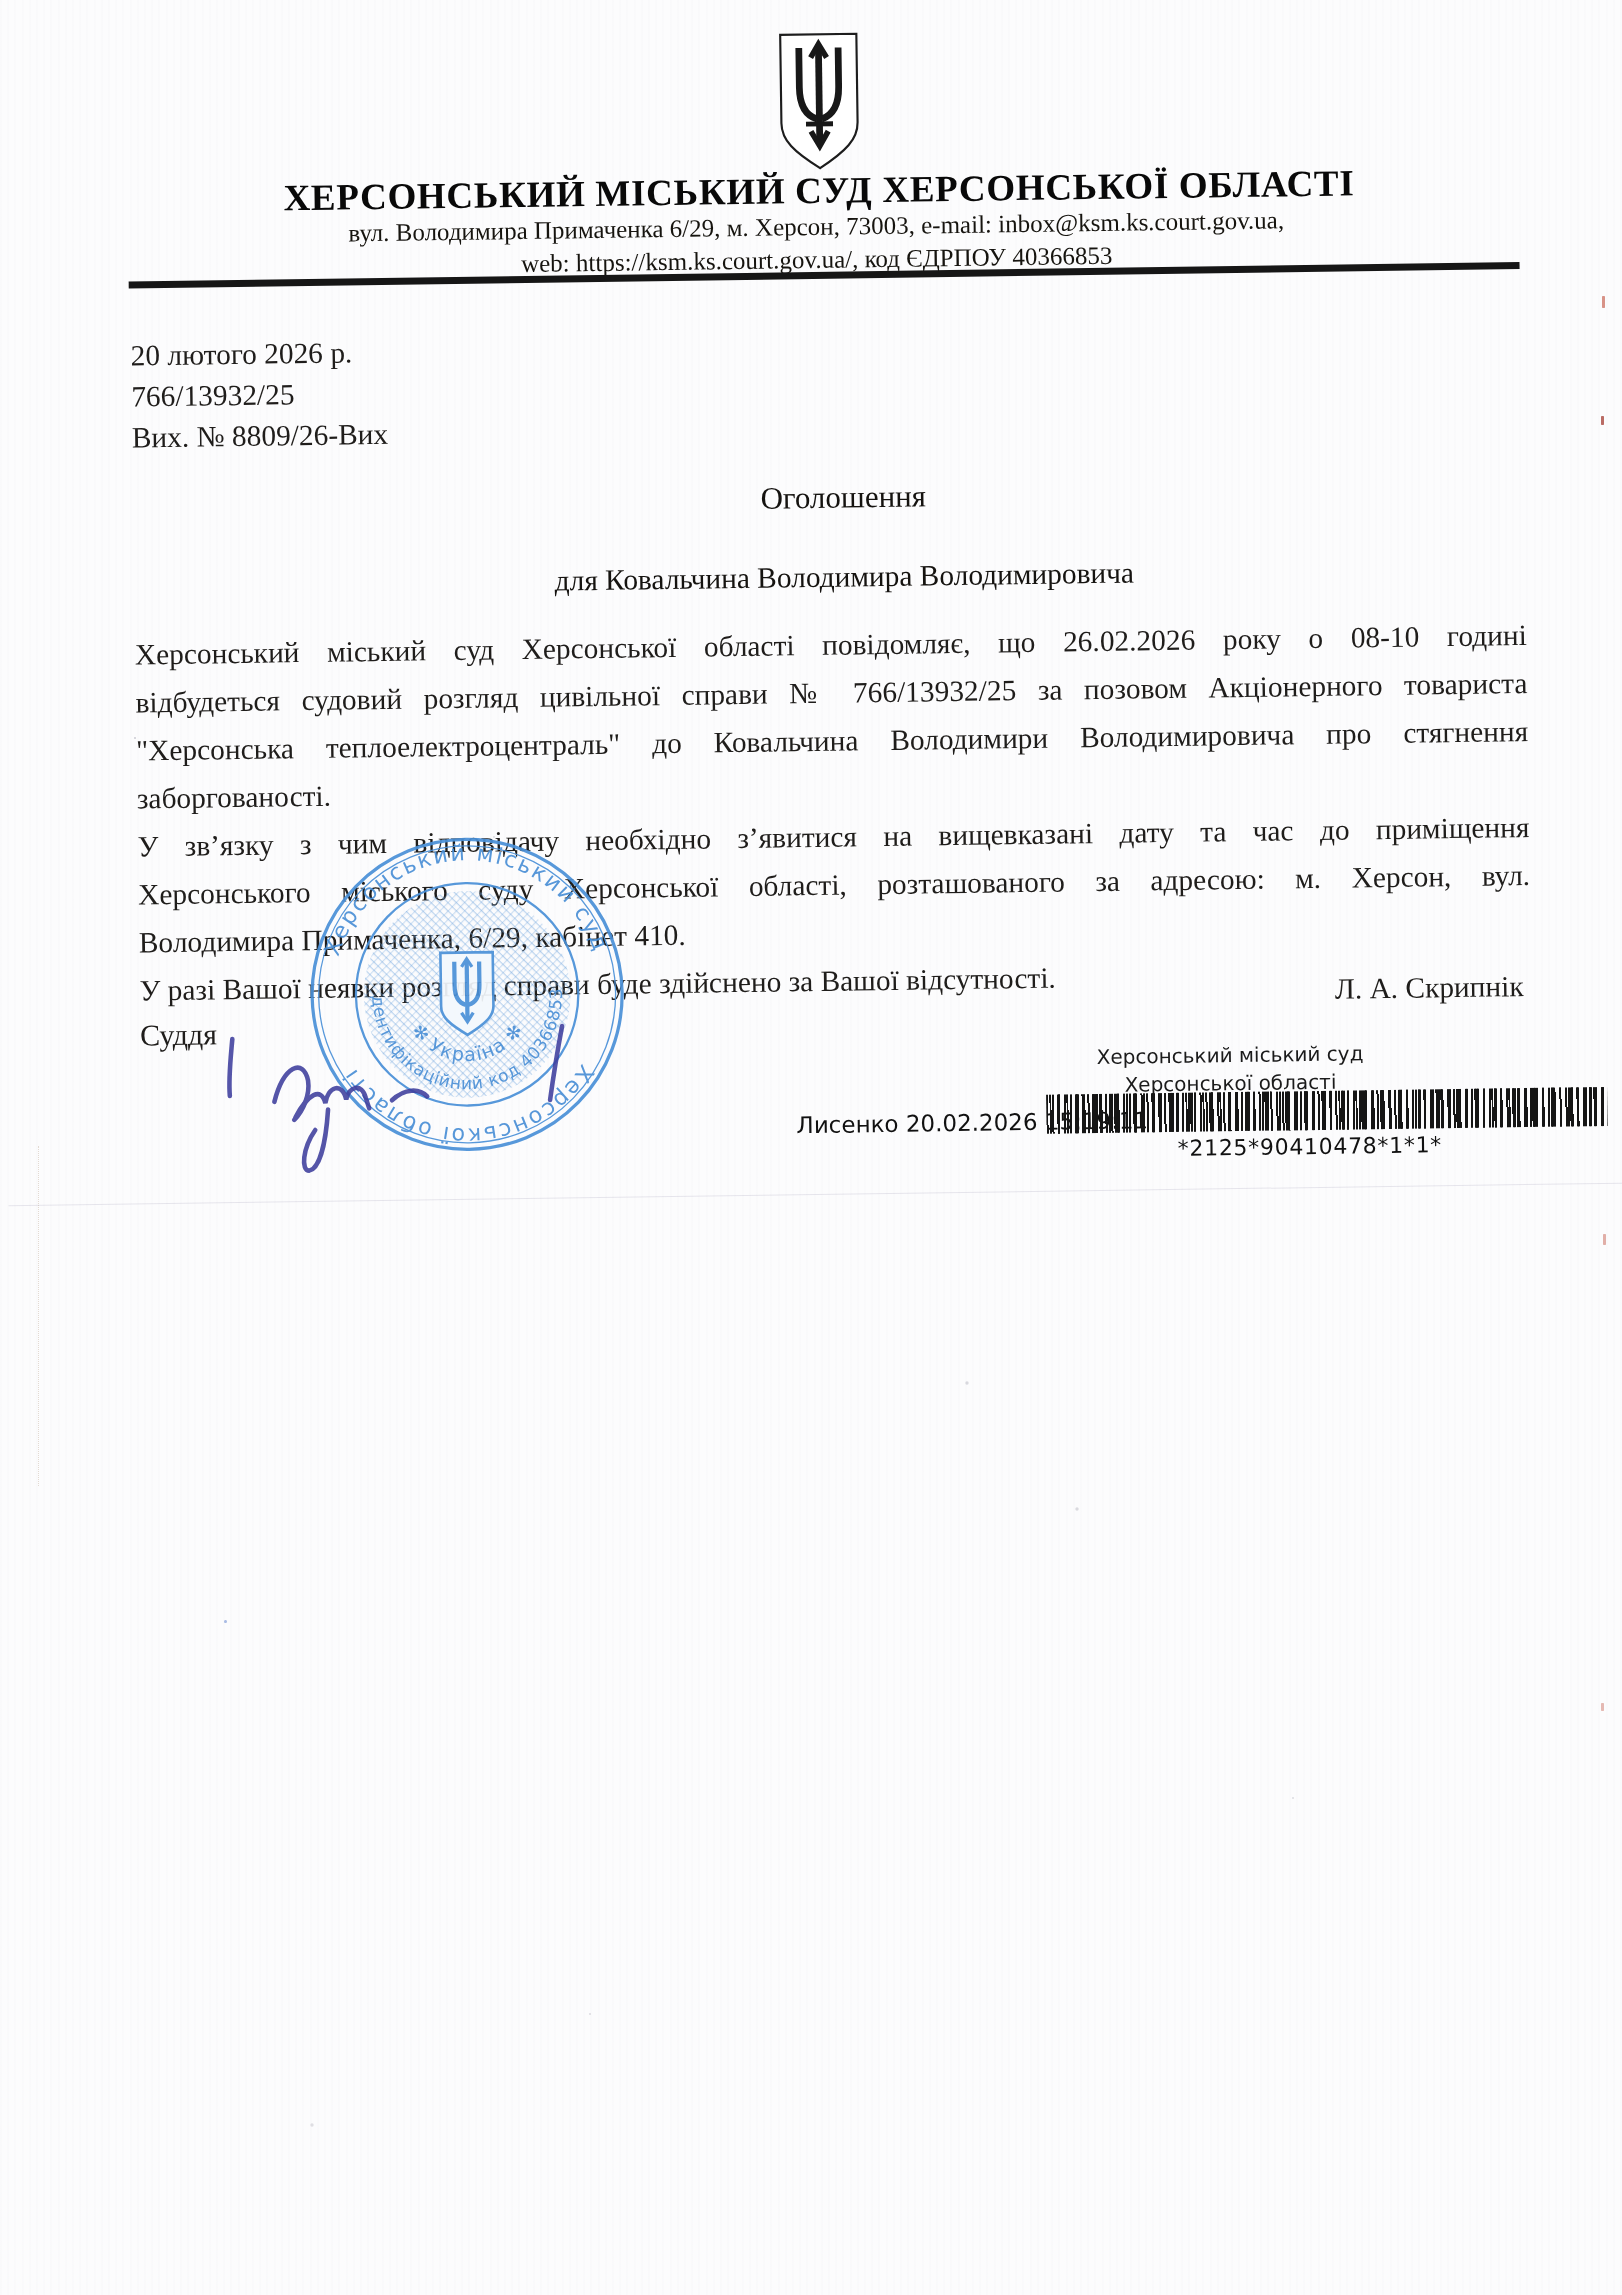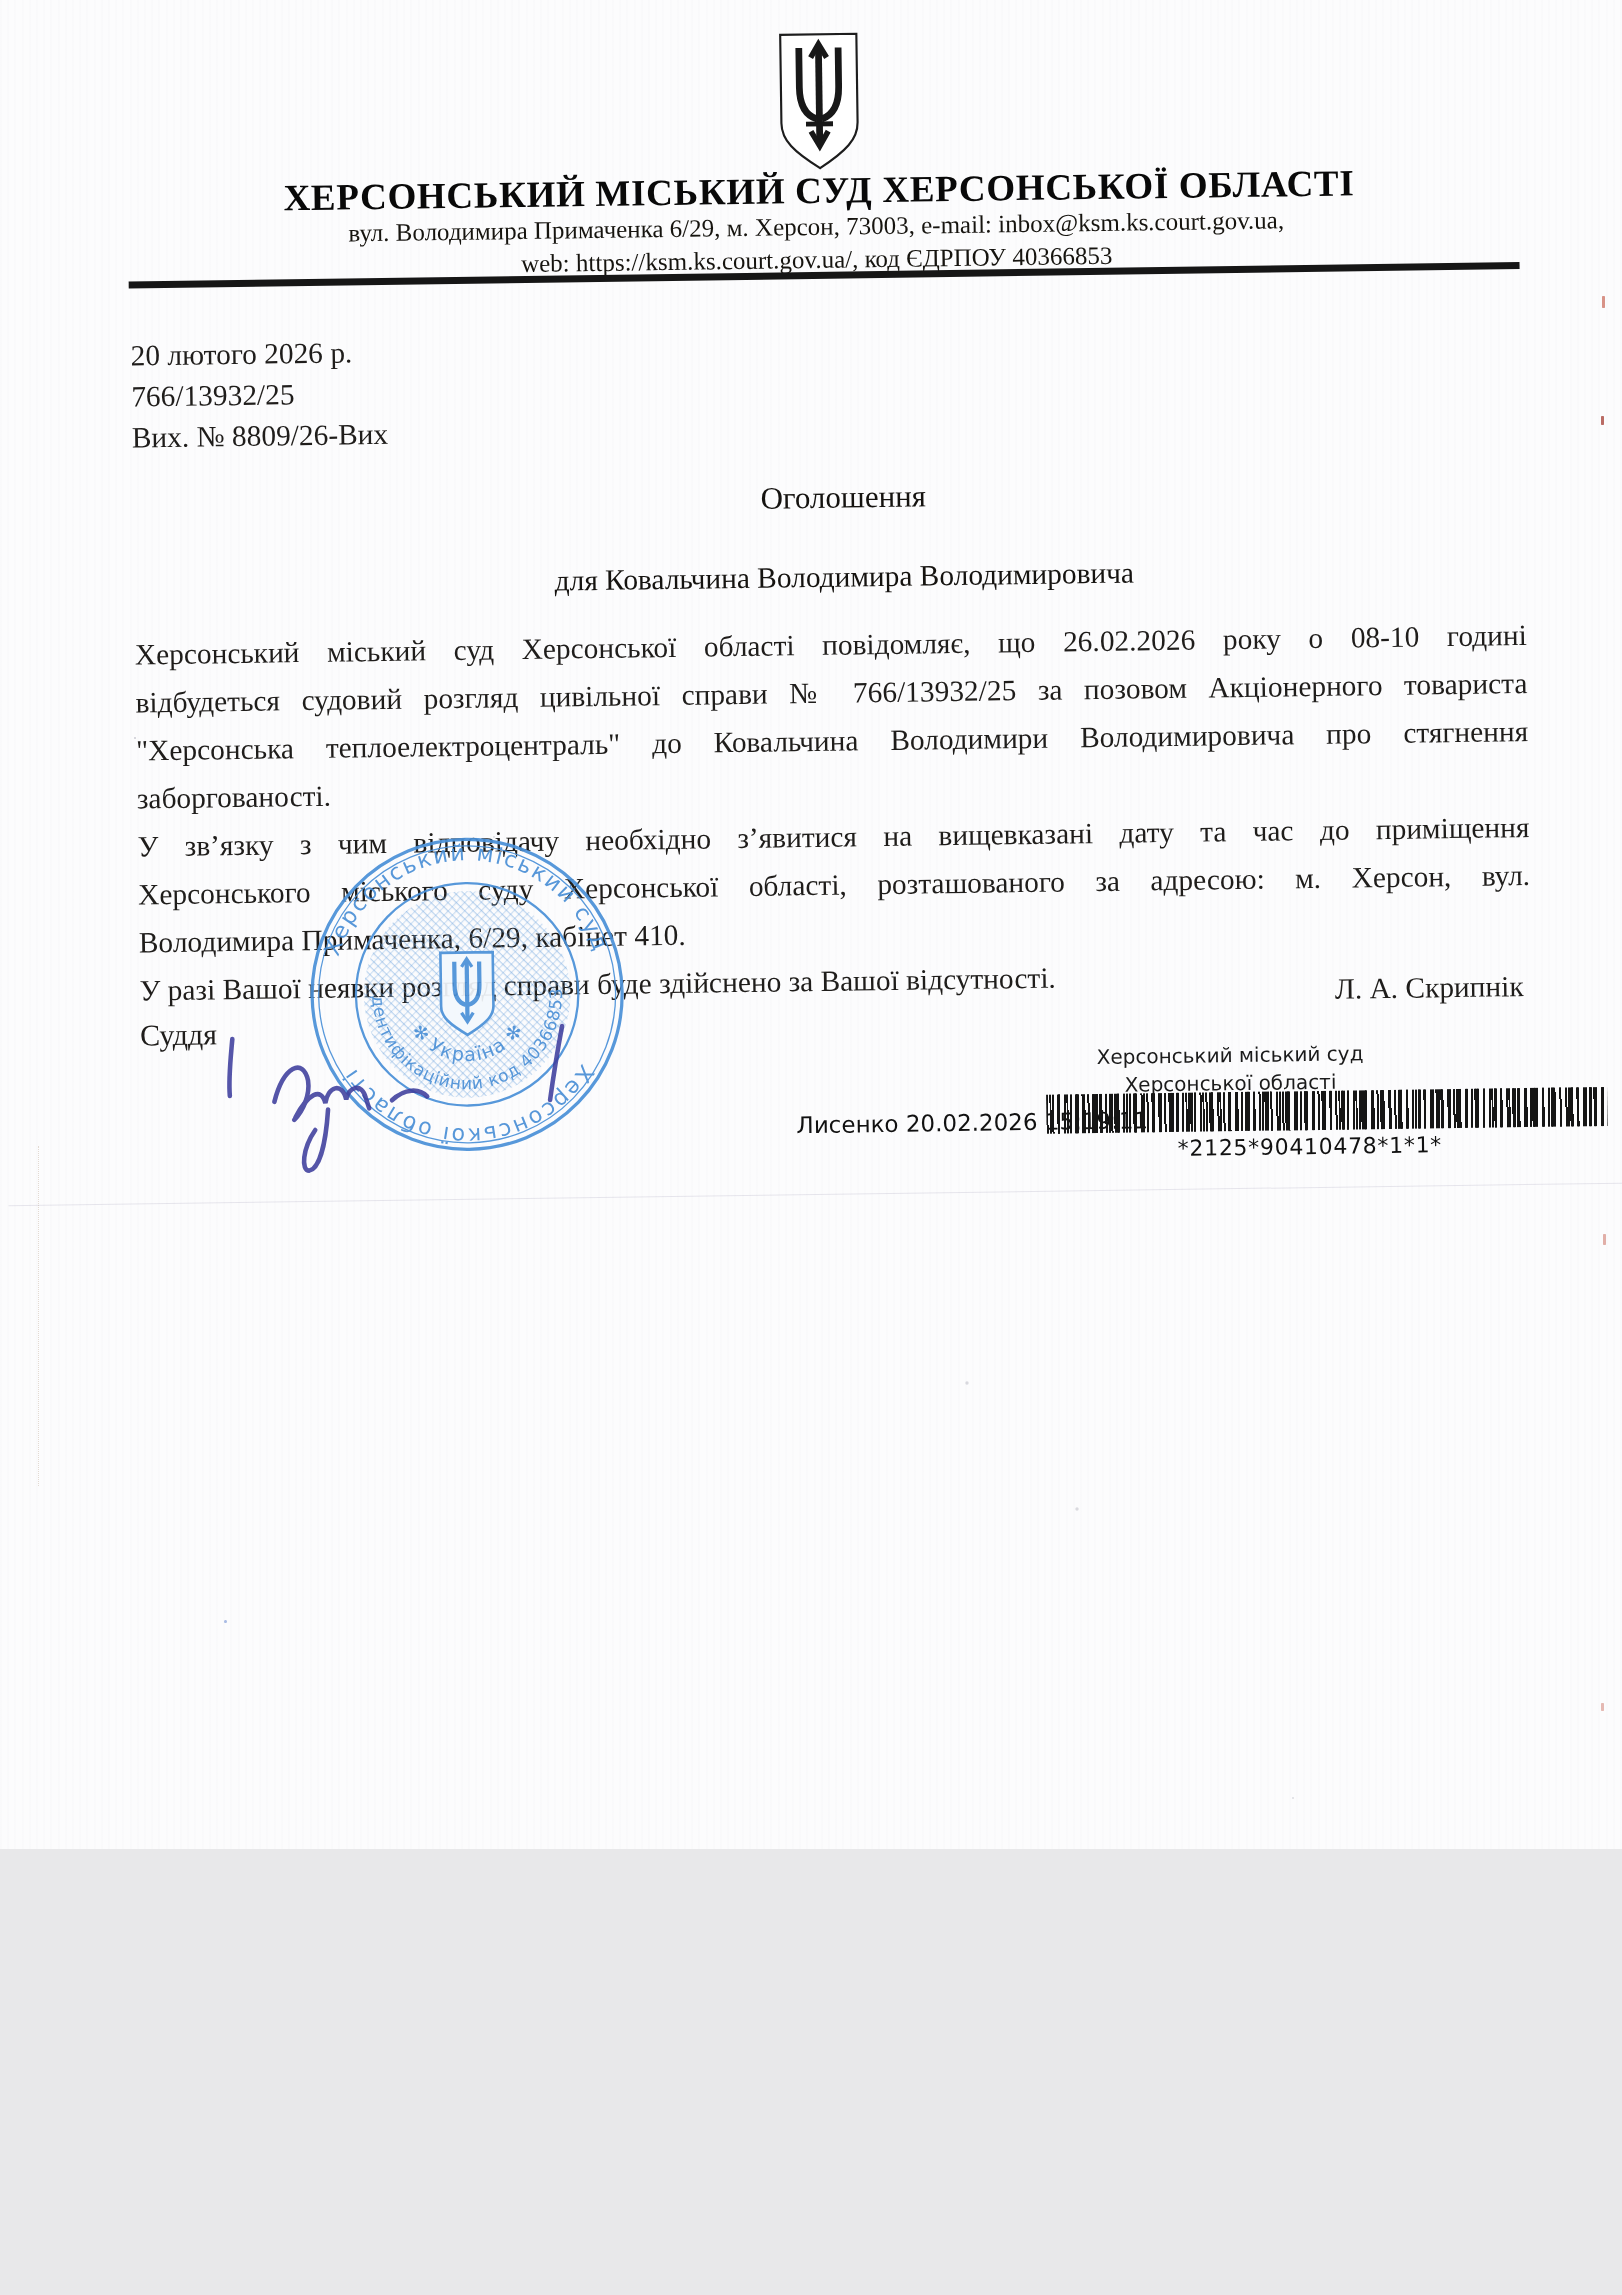--- a/index.html
+++ b/index.html
@@ -1,16 +1,16 @@
 <!DOCTYPE html>
 <html style="font-size:10.5px"><head>
 <meta charset="utf-8">
 <style>
   html,body{margin:0;padding:0;background:#e8e8ea;}
-  .page{position:relative;width:1623px;height:1849px;background:#fcfcfd;overflow:hidden;
+  .page{position:relative;width:1623px;height:2295px;background:#fcfcfd;overflow:hidden;
         background-image:repeating-linear-gradient(90deg,rgba(60,60,90,0.012) 0 2px,transparent 2px 7.2px);}
   .sheet{position:absolute;left:0;top:0;width:1623px;height:2295px;
          transform:rotate(-0.8deg);transform-origin:811px 589px;}
   .abs{position:absolute;}
   .serif{font-family:"Liberation Serif","DejaVu Serif",serif;color:#1f1d1b;}
   .sans{font-family:"DejaVu Sans","Liberation Sans",sans-serif;color:#222;}
 
   .court-title{left:13px;top:169px;width:1623px;text-align:center;
                font-size:37px;font-weight:700;color:#090909;letter-spacing:0.7px;}
   .addr-line{left:9.8px;top:213px;width:1623px;text-align:center;font-size:25px;color:#16140f;}

